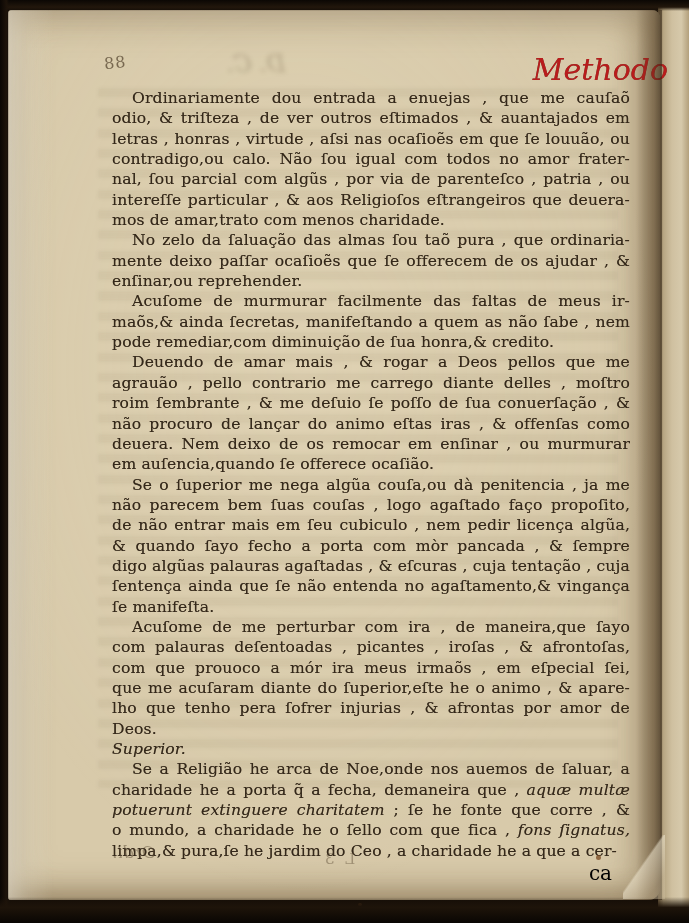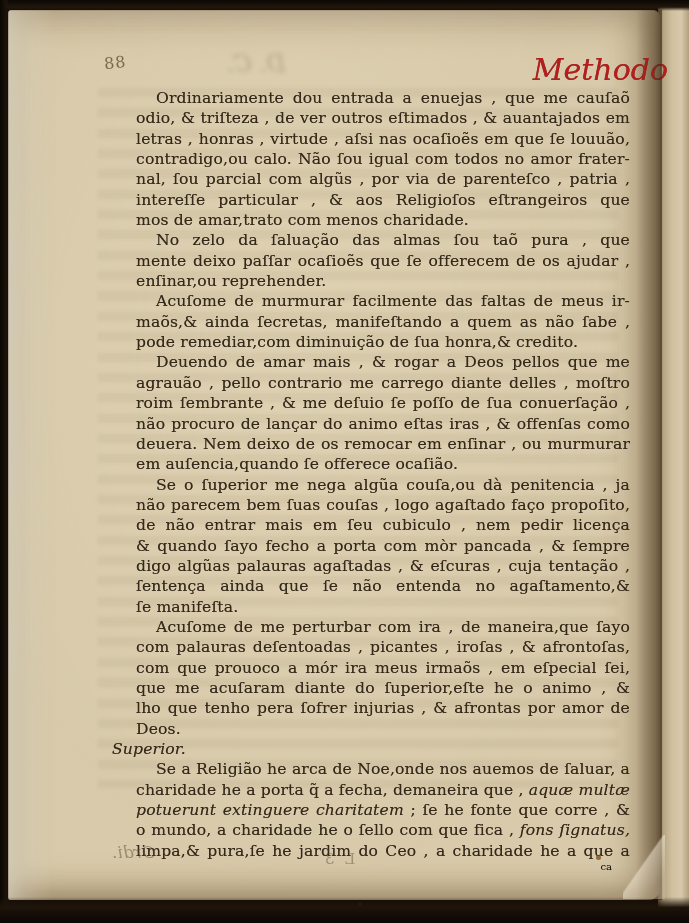--- a/index.html
+++ b/index.html
@@ -66,27 +66,27 @@
   .running-head{
     position:absolute;left:120px;top:42px;width:540px;text-align:right;
     font-style:italic;font-size:30px;color:#b91c1c;
     text-shadow:0 0 .6px rgba(45,34,20,.7);
   }
   .text-block{
     position:absolute;left:104px;top:78px;width:518px;
     font-size:15.6px;line-height:20.35px;letter-spacing:.15px;
     color:#34281a;text-shadow:0 0 .5px rgba(52,40,26,.55);
   }
-  .line{text-align:justify;text-align-last:justify;height:20.35px;overflow:hidden;margin-left:24px;}
+  .line{text-align:justify;text-align-last:justify;height:20.35px;overflow:hidden;}
   .line.last{text-align-last:left;}
   .line.first{text-indent:20px;}
   .heading-line{height:20.35px;text-align:left;font-style:italic;overflow:hidden;}
   .it{font-style:italic;}
   .catchword{
-    position:absolute;right:48px;top:851px;font-size:10px;color:#000000;text-align:right;
+    position:absolute;right:48px;top:851px;font-size:20px;color:#000000;text-align:right;
   }
   .sig-bleed{
     position:absolute;left:314px;top:840px;font-size:15px;color:#55452f;
     transform:scaleX(-1);opacity:.42;letter-spacing:3px;filter:blur(.4px);
   }
   .ordi-bleed{
     position:absolute;left:104px;top:832px;font-size:17px;color:#55452f;
     transform:scaleX(-1);opacity:.45;font-style:italic;filter:blur(.4px);
   }
   .fox{position:absolute;border-radius:50%;pointer-events:none;}

